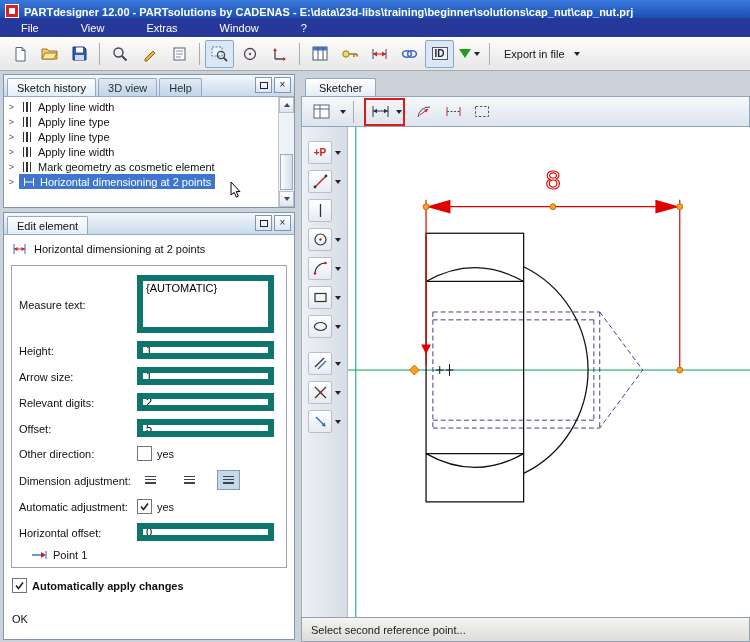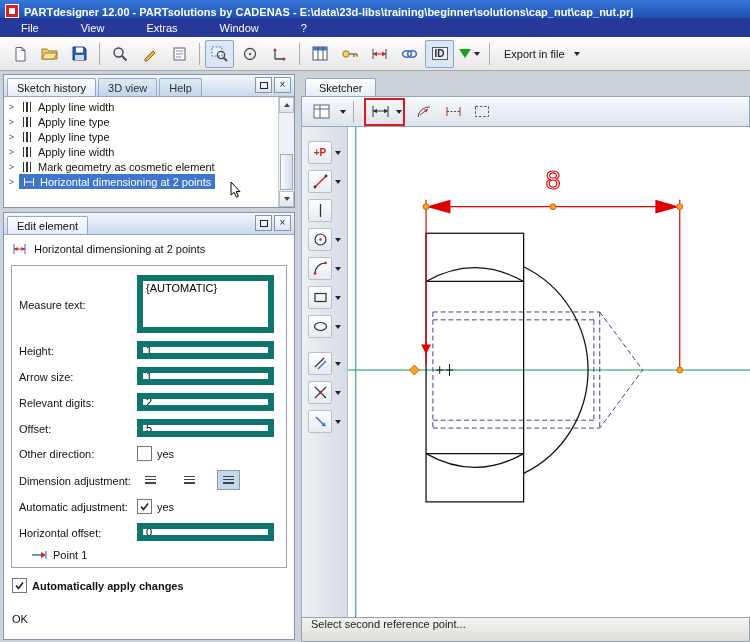--- a/index.html
+++ b/index.html
@@ -71,21 +71,21 @@
   .skbtn{width:24px;height:22px;display:flex;align-items:center;justify-content:center;border:1px solid transparent;border-radius:2px}
   .red-sel{display:flex;align-items:center;border:2px solid #e01818;padding:0 1px;margin:0 3px}
   .sk-main{flex:1;display:flex;min-height:0;border-left:1px solid #9fb0c0}
   .vtools{width:45px;flex:none;background:linear-gradient(90deg,#edf0f4,#d7dde5);border-right:1px solid #b2bcc8;padding-top:14px;display:flex;flex-direction:column;align-items:center;gap:6px}
   .vt{display:flex;align-items:center}
   .vbtn{width:22px;height:21px;border:1px solid #b6c0ca;border-radius:2px;background:linear-gradient(#fff,#e6ebf1);display:flex;align-items:center;justify-content:center}
   .vdd{width:9px;display:flex;justify-content:center}
   .ptool{color:#c22;font-weight:bold;font-size:10px}
   .canvas{flex:1;background:#fff;position:relative;min-width:0}
   .canvas svg{position:absolute;inset:0;width:100%;height:100%}
-  .sk-status{height:23px;flex:none;border:1px solid #93a2b2;background:linear-gradient(#f4f4f2,#dddcd8);display:flex;align-items:flex-start;padding:0 9px;color:#222}
+  .sk-status{height:23px;flex:none;border:1px solid #93a2b2;background:linear-gradient(#f4f4f2,#dddcd8);display:flex;align-items:center;padding:0 9px;color:#222}
 </style>
 </head>
 <body>
 
 <div id="app">
 
   <div class="titlebar">
     <span class="logo">
         <i></i>
       </span>

